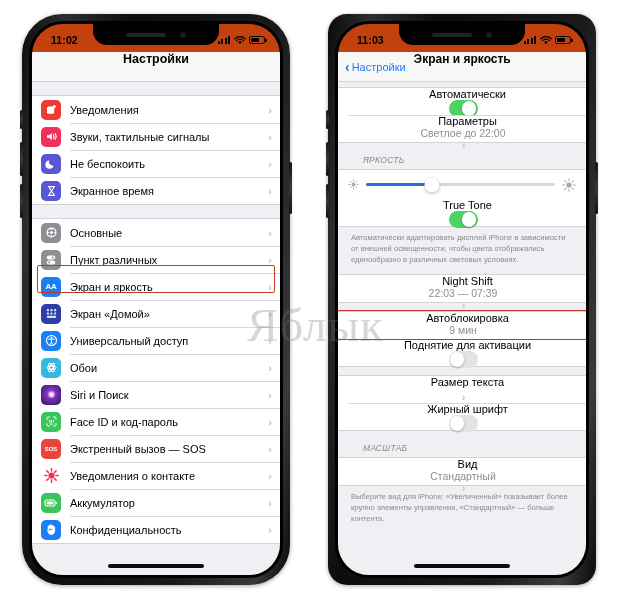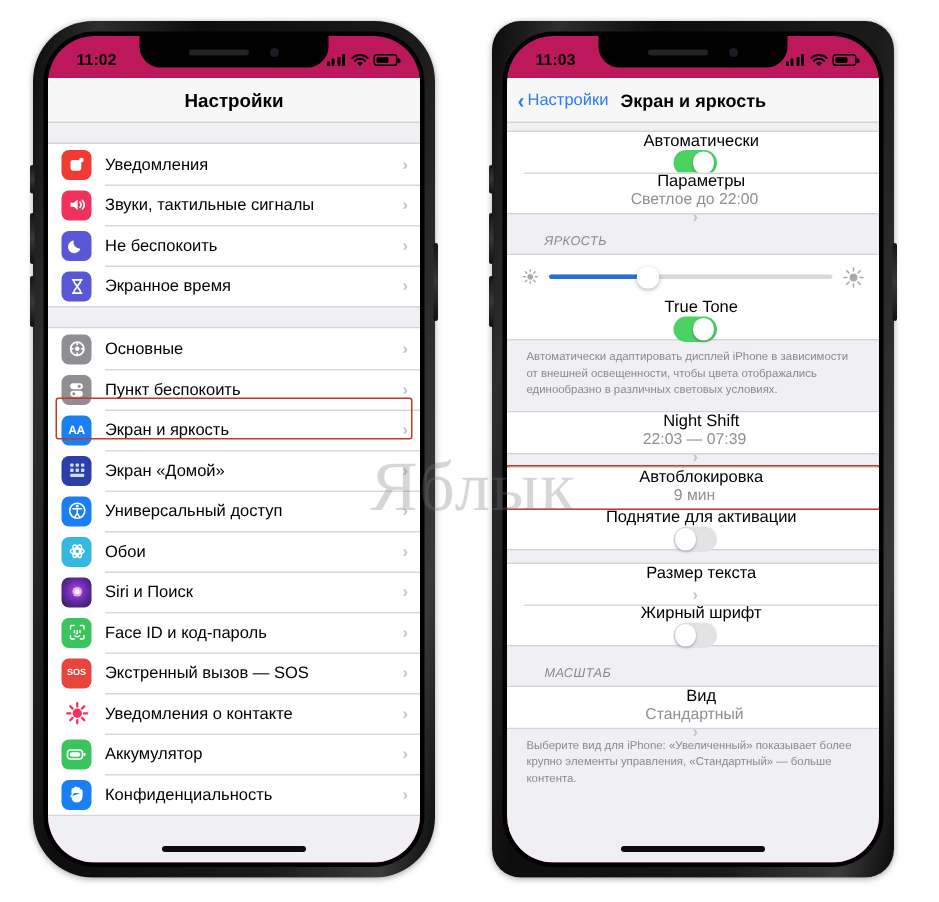--- a/index.html
+++ b/index.html
@@ -28,21 +28,21 @@
   .bezel {
     width: 100%; height: 100%;
     border-radius: 34px;
     background: #000;
     padding: 3px;
   }
   .screen {
     position: relative;
     width: 100%; height: 100%;
     border-radius: 31px;
-    background: #be185d;
+    background: #c2410c;
     overflow: hidden;
   }
   .notch {
     position: absolute; top: 0; left: 50%; transform: translateX(-50%);
     width: 126px; height: 21px;
     background: #000;
     border-bottom-left-radius: 14px;
     border-bottom-right-radius: 14px;
     z-index: 30;
     display: flex; align-items: center; justify-content: center; gap: 14px;
@@ -75,21 +75,21 @@
   .bars i:nth-child(4) { height: 8px; }
   .batt { width: 16px; height: 8px; border: 1.2px solid #000; border-radius: 2.4px; position: relative; }
   .batt::after { content:""; position:absolute; right:-3px; top:2.2px; width:1.6px; height:3.2px; background:#000; border-radius:0 1px 1px 0; }
   .batt span { position:absolute; left:1px; top:1px; bottom:1px; width:58%; background:#000; border-radius:1.2px; display:block; }
 
   
   .navbar {
     position: absolute; top: 28px; left: 0; right: 0; height: 30px;
     background: #f7f7f8;
     border-bottom: .5px solid #d2d2d4;
-    display: flex; align-items: center;
+    display: flex; 
     z-index: 20;
   }
   .nav-title-center {
     width: 100%; text-align: center;
     font-size: 12.5px; font-weight: bold; color: #000;
   }
   .nav-back {
     display: flex; align-items: center; gap: 2px;
     color: #2a7bf0; font-size: 11px;
     margin-left: 7px;
@@ -289,21 +289,21 @@
             </div>
             <div class="row">
               <div class="ico" style="background:#8e8e93">
                 <svg width="12" height="12" viewBox="0 0 12 12">
                     <rect x="1.8" y="1.5" width="8.4" height="4" rx="2" fill="#fff"></rect>
                     <rect x="1.8" y="6.5" width="8.4" height="4" rx="2" fill="#fff"></rect>
                     <circle cx="7.8" cy="3.5" r="1" fill="#8e8e93"></circle>
                     <circle cx="4.2" cy="8.5" r="1" fill="#8e8e93"></circle>
                   </svg>
               </div>
-              <div class="label">Пункт беспокоить</div>
+              <div class="label">Пункт различных</div>
               <div class="chev-r">›</div>
             </div>
             <div class="row">
               <div class="ico" style="background:#1a7ef5;font-size:8px;letter-spacing:-.3px">
                 <span>AA</span>
               </div>
               <div class="label">Экран и яркость</div>
               <div class="chev-r">›</div>
             </div>
             <div class="row">

